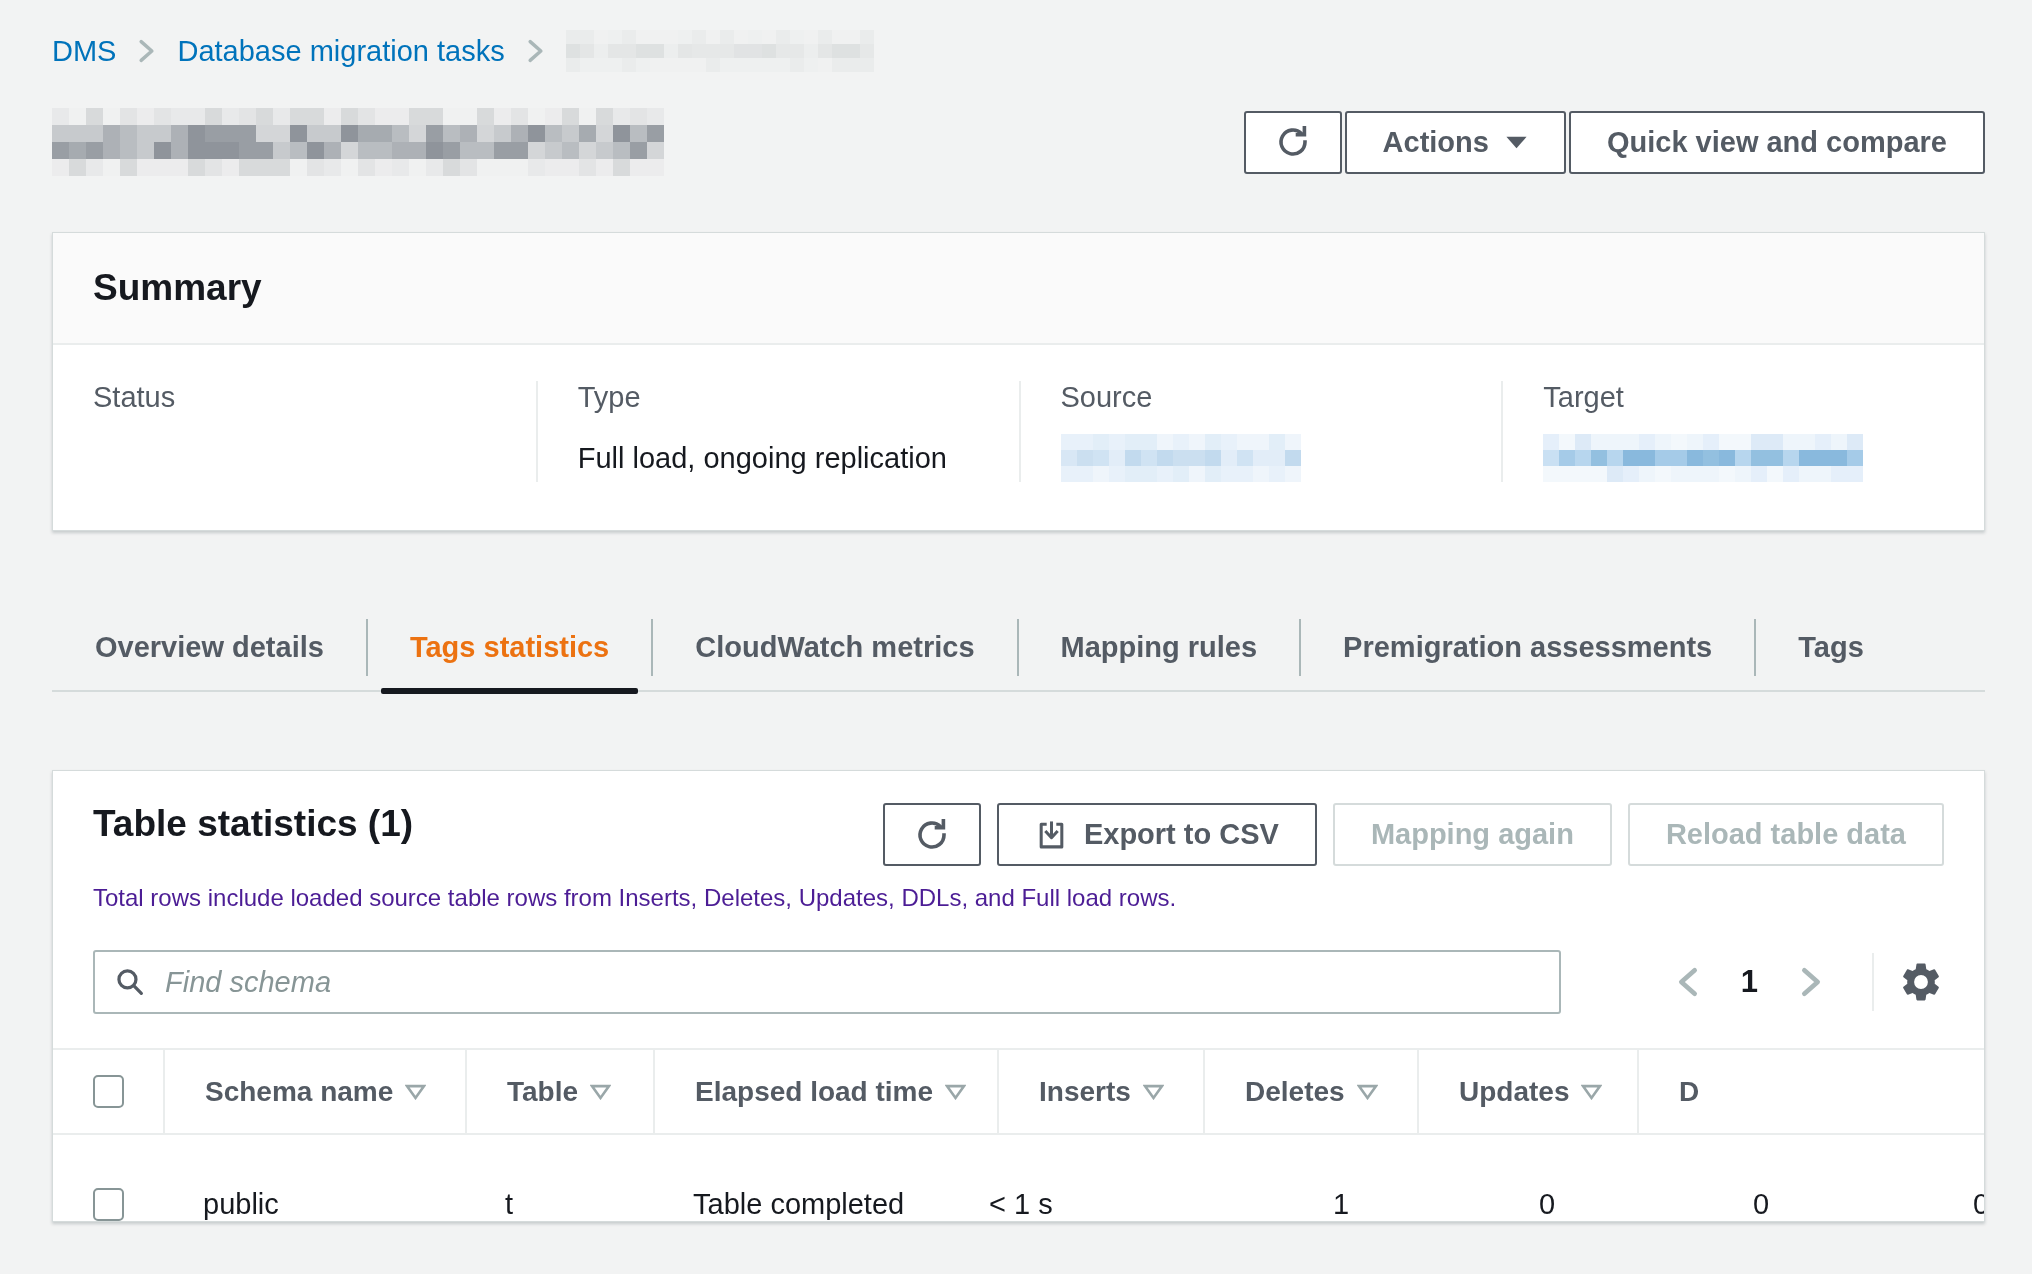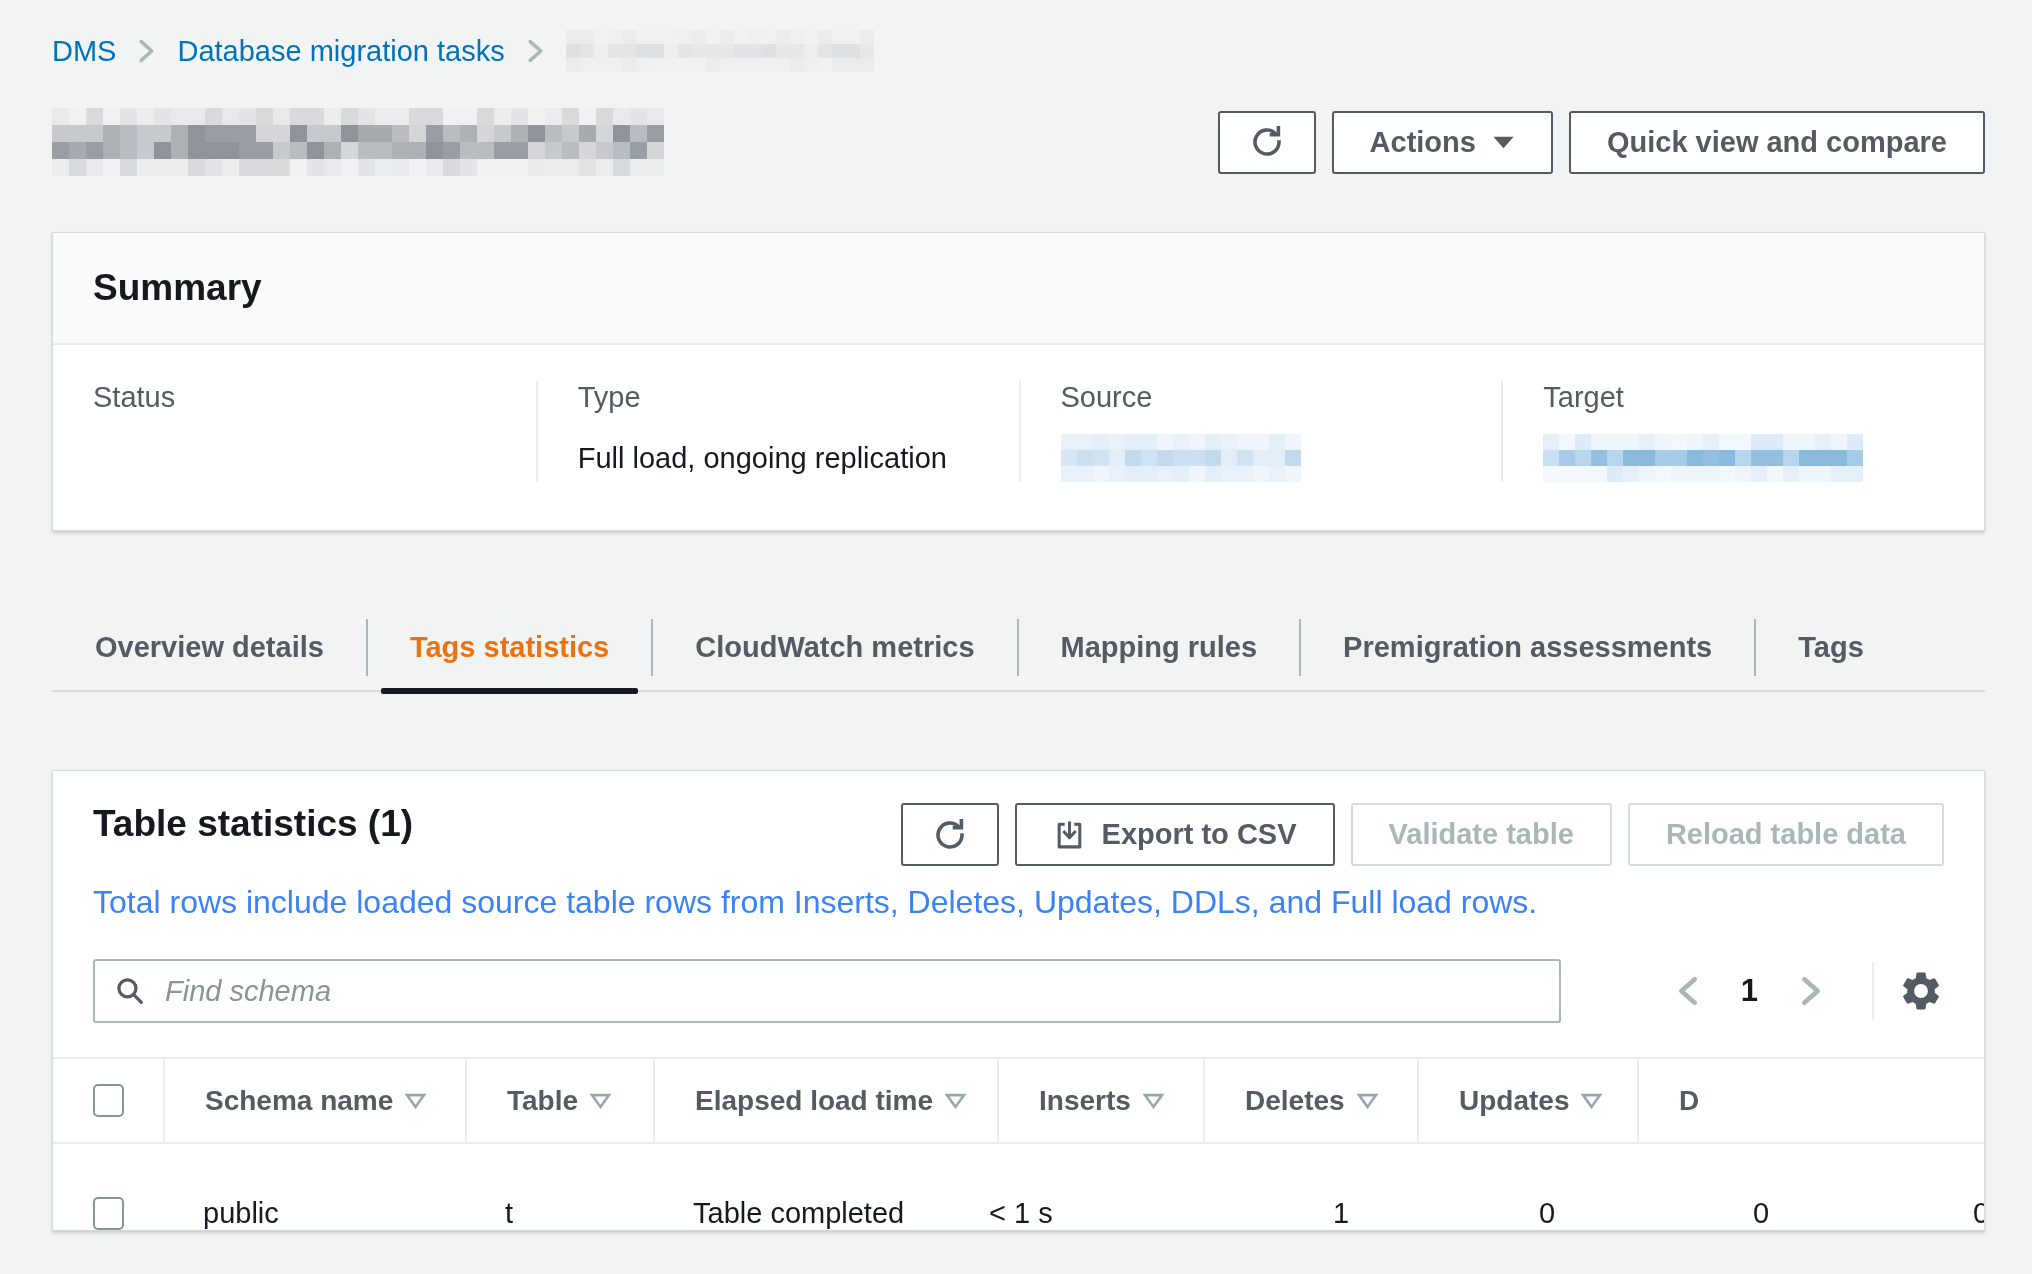--- a/index.html
+++ b/index.html
@@ -12,21 +12,21 @@
     overflow:hidden;
   }
   .page { padding:30px 47px 0 52px; }
 
   
   .breadcrumb { display:flex; align-items:center; gap:22px; font-size:29px; }
   .breadcrumb a { color:#0073bb; text-decoration:none; cursor:pointer; }
 
   
   .title-row { margin-top:36px; display:flex; justify-content:space-between; align-items:center; }
-  .actions-group { display:flex; gap:16px; }
+  .actions-group { display:flex; gap:3px; }
 
   .btn {
     display:inline-flex; align-items:center; justify-content:center; gap:16px;
     height:63px; padding:0 36px;
     font-family:inherit; font-size:29px; font-weight:bold;
     color:#545b64; background:#fff;
     border:2px solid #545b64; border-radius:3px; cursor:pointer; white-space:nowrap;
   }
   .btn.icon-only { width:98px; padding:0; }
   .btn.disabled { color:#aab7b8; border-color:#d5dbdb; cursor:default; }
@@ -49,21 +49,21 @@
   .tab { position:relative; padding:26px 43px; font-size:29px; font-weight:bold; color:#545b64; cursor:pointer; white-space:nowrap; }
   .tab + .tab::before { content:""; position:absolute; left:-1px; top:14px; bottom:14px; width:2px; background:#aab7b8; }
   .tab.active { color:#ec7211; }
   .tab.active::after { content:""; position:absolute; left:14px; right:14px; bottom:-4px; height:6px; background:#16191f; border-radius:2px; }
 
   
   .tstats { margin-top:78px; overflow:hidden; }
   .ts-head { display:flex; justify-content:space-between; align-items:flex-start; padding:32px 40px 0; }
   .ts-title { font-size:37px; font-weight:bold; }
   .toolbar { display:flex; gap:16px; }
-  .ts-desc { padding:18px 40px 0; font-size:32px; color:#3b82f6; }
+  .ts-desc { padding:18px 40px 0; font-size:24px; color:#4c1d95; }
 
   .ts-search { display:flex; align-items:center; padding:38px 40px 34px; }
   .search-box { position:relative; width:1468px; height:64px; }
   .search-box input {
     width:100%; height:100%; background:#fff;
     border:2px solid #aab7b8; border-radius:3px;
     padding:0 20px 0 70px; font-size:29px; font-family:inherit; color:#16191f; outline:none;
   }
   .search-box input::placeholder { font-style:italic; color:#879596; opacity:1; }
   .search-ic { position:absolute; left:20px; top:50%; transform:translateY(-50%); display:flex; }
@@ -521,21 +521,21 @@
                 <g fill="none" stroke="#545b64" stroke-width="2.2" stroke-linejoin="round">
                   <path d="M12 2.5v11.5"></path>
                   <path d="M7.5 9.5 12 14.3l4.5-4.8"></path>
                   <path d="M8.5 4.5h-4v16.5h15V4.5h-4"></path>
                 </g>
               </svg>
           </span>
           <span>Export to CSV</span>
         </button>
         <button class="btn disabled">
-          <span>Validate table</span>
+          <span>Mapping again</span>
         </button>
         <button class="btn disabled">
           <span>Reload table data</span>
         </button>
       </div>
     </div>
     <div class="ts-desc">Total rows include loaded source table rows from Inserts, Deletes, Updates, DDLs, and Full load rows.</div>
 
     <div class="ts-search">
       <div class="search-box">

